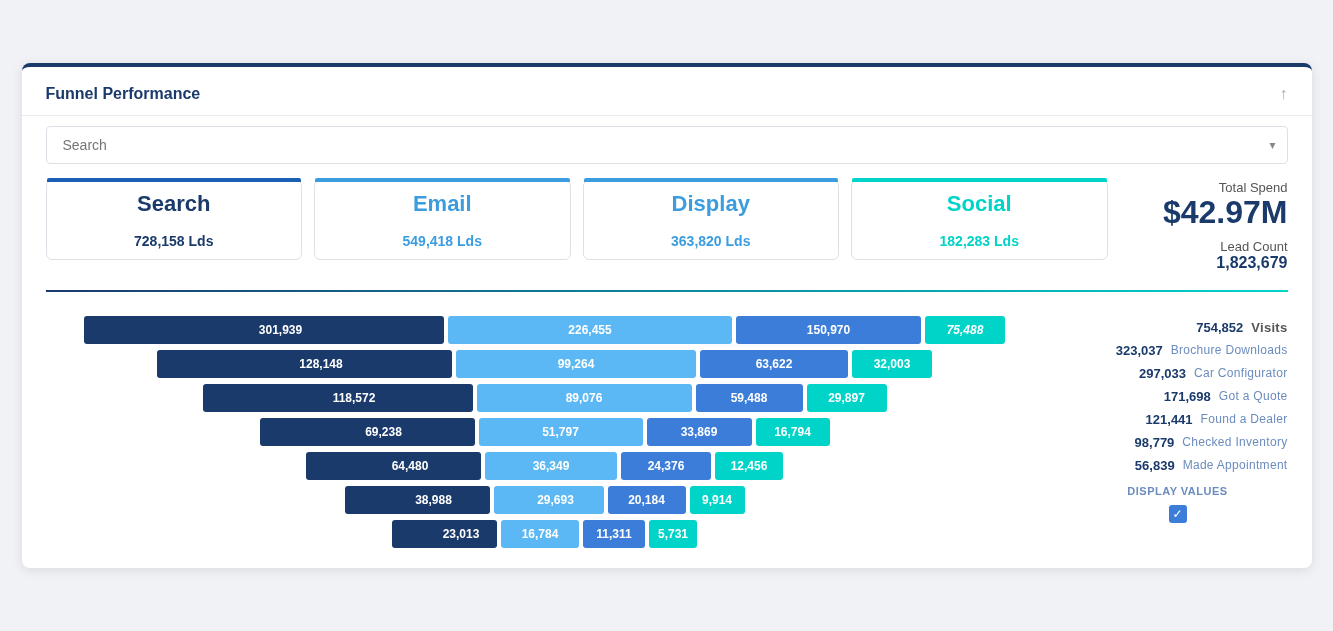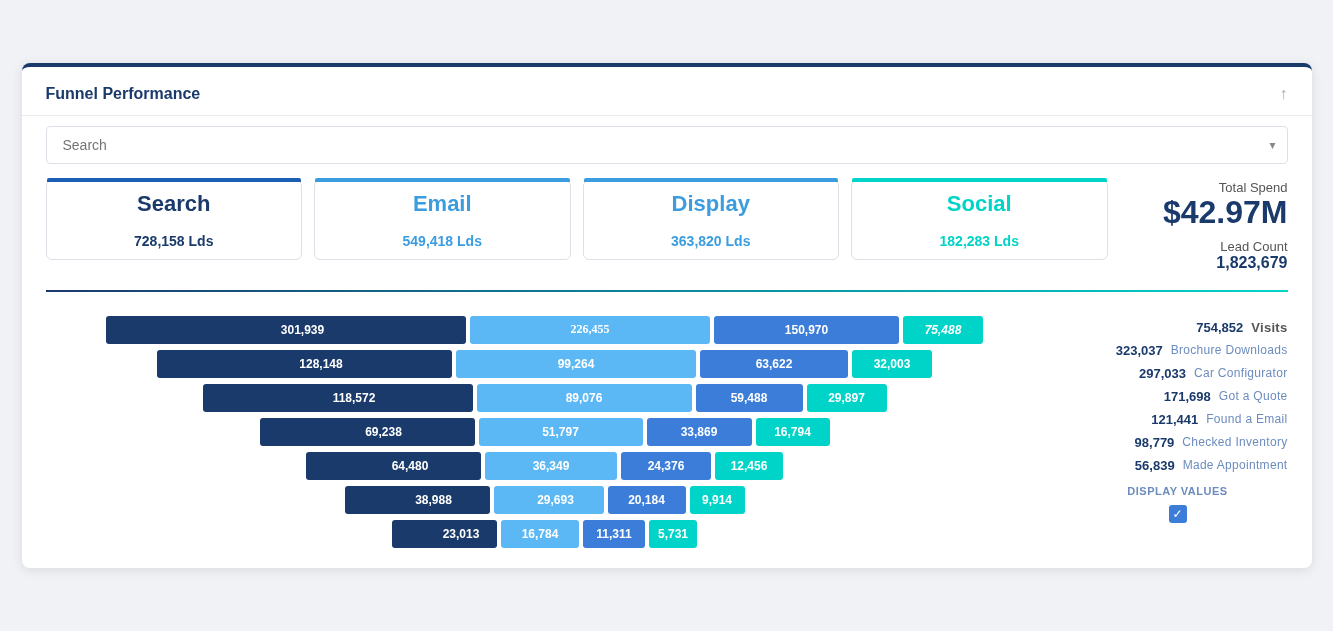--- a/index.html
+++ b/index.html
@@ -289,21 +289,21 @@
     </div>
   </div>
 
   <div class="divider"></div>
 
   <div class="funnel-section">
     <div class="funnel-bars" id="funnel-bars-container">
 
     <div class="bar-row">
           <div class="bar search" style="width: 360px;">301,939</div>
-          <div class="bar email" style="width: 240px; font-family: Liberation Serif, serif;">226,455</div>
+          <div class="bar email" style="width: 284px;">226,455</div>
           <div class="bar display" style="width: 185px;">150,970</div>
           <div class="bar social" style="width: 80px; font-style: italic;">75,488</div>
         </div>
         <div class="bar-row">
           <div class="bar search" style="width: 295px;">128,148</div>
           <div class="bar email" style="width: 240px;">99,264</div>
           <div class="bar display" style="width: 148px;">63,622</div>
           <div class="bar social" style="width: 80px;">32,003</div>
         </div>
         <div class="bar-row">
@@ -350,21 +350,21 @@
         <div class="legend-row">
           <span class="legend-value">297,033</span>
           <span class="legend-label ">Car Configurator</span>
         </div>
         <div class="legend-row">
           <span class="legend-value">171,698</span>
           <span class="legend-label ">Got a Quote</span>
         </div>
         <div class="legend-row">
           <span class="legend-value">121,441</span>
-          <span class="legend-label ">Found a Email</span>
+          <span class="legend-label ">Found a Dealer</span>
         </div>
         <div class="legend-row">
           <span class="legend-value">98,779</span>
           <span class="legend-label ">Checked Inventory</span>
         </div>
         <div class="legend-row">
           <span class="legend-value">56,839</span>
           <span class="legend-label ">Made Appointment</span>
         </div>
         <div class="display-values-row" id="display-values-container">

